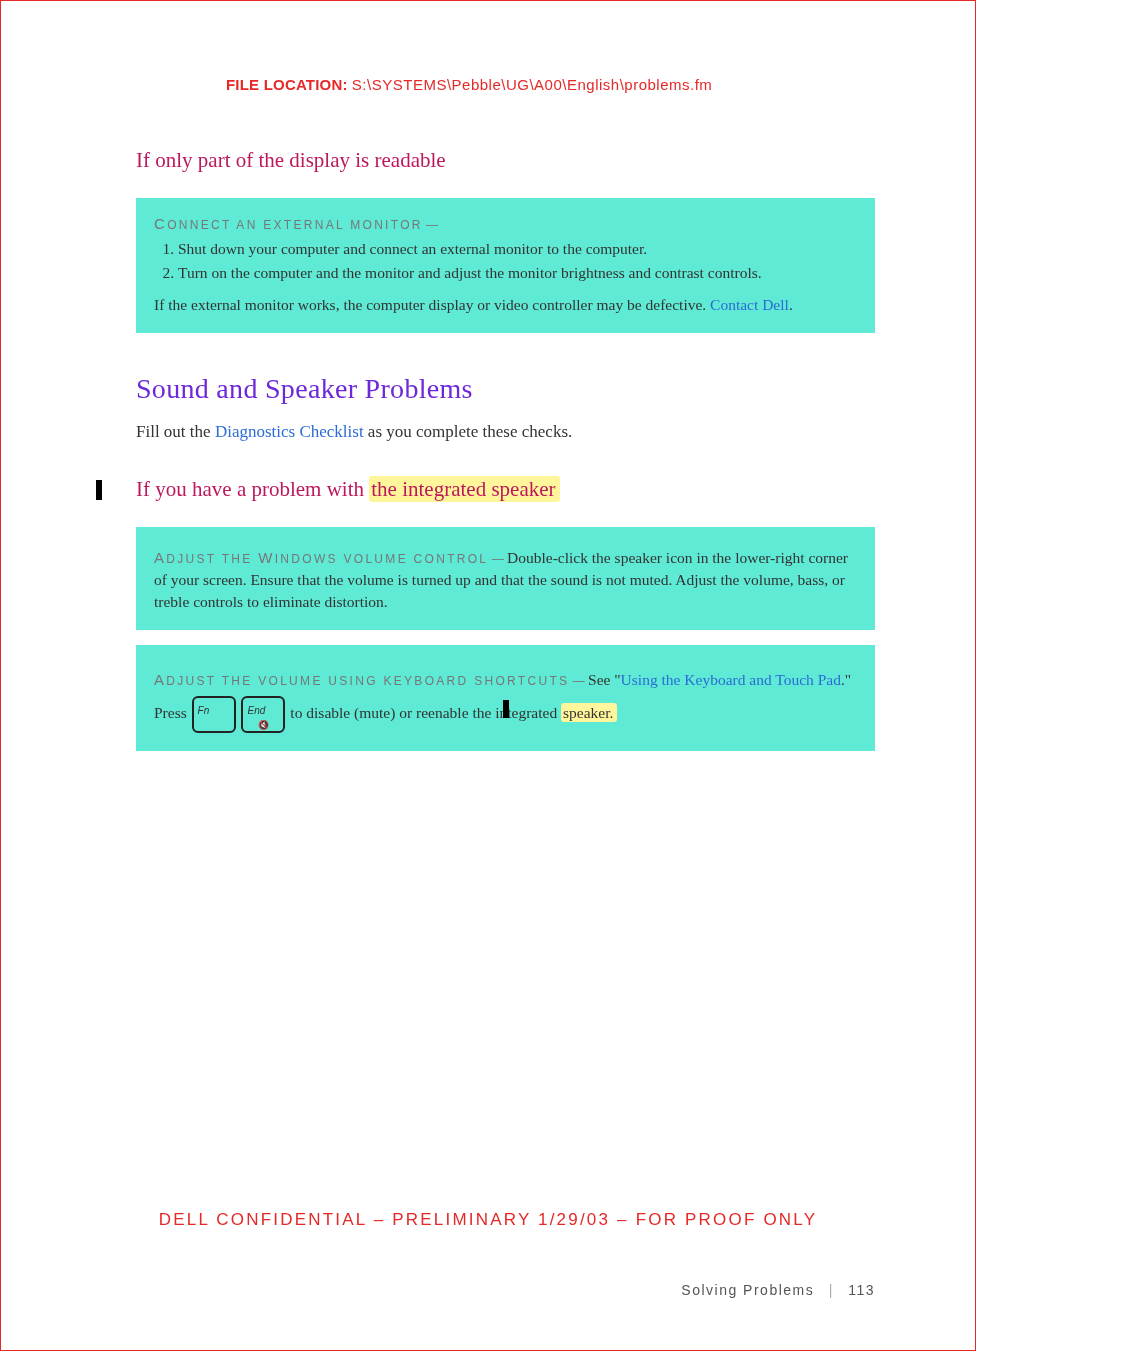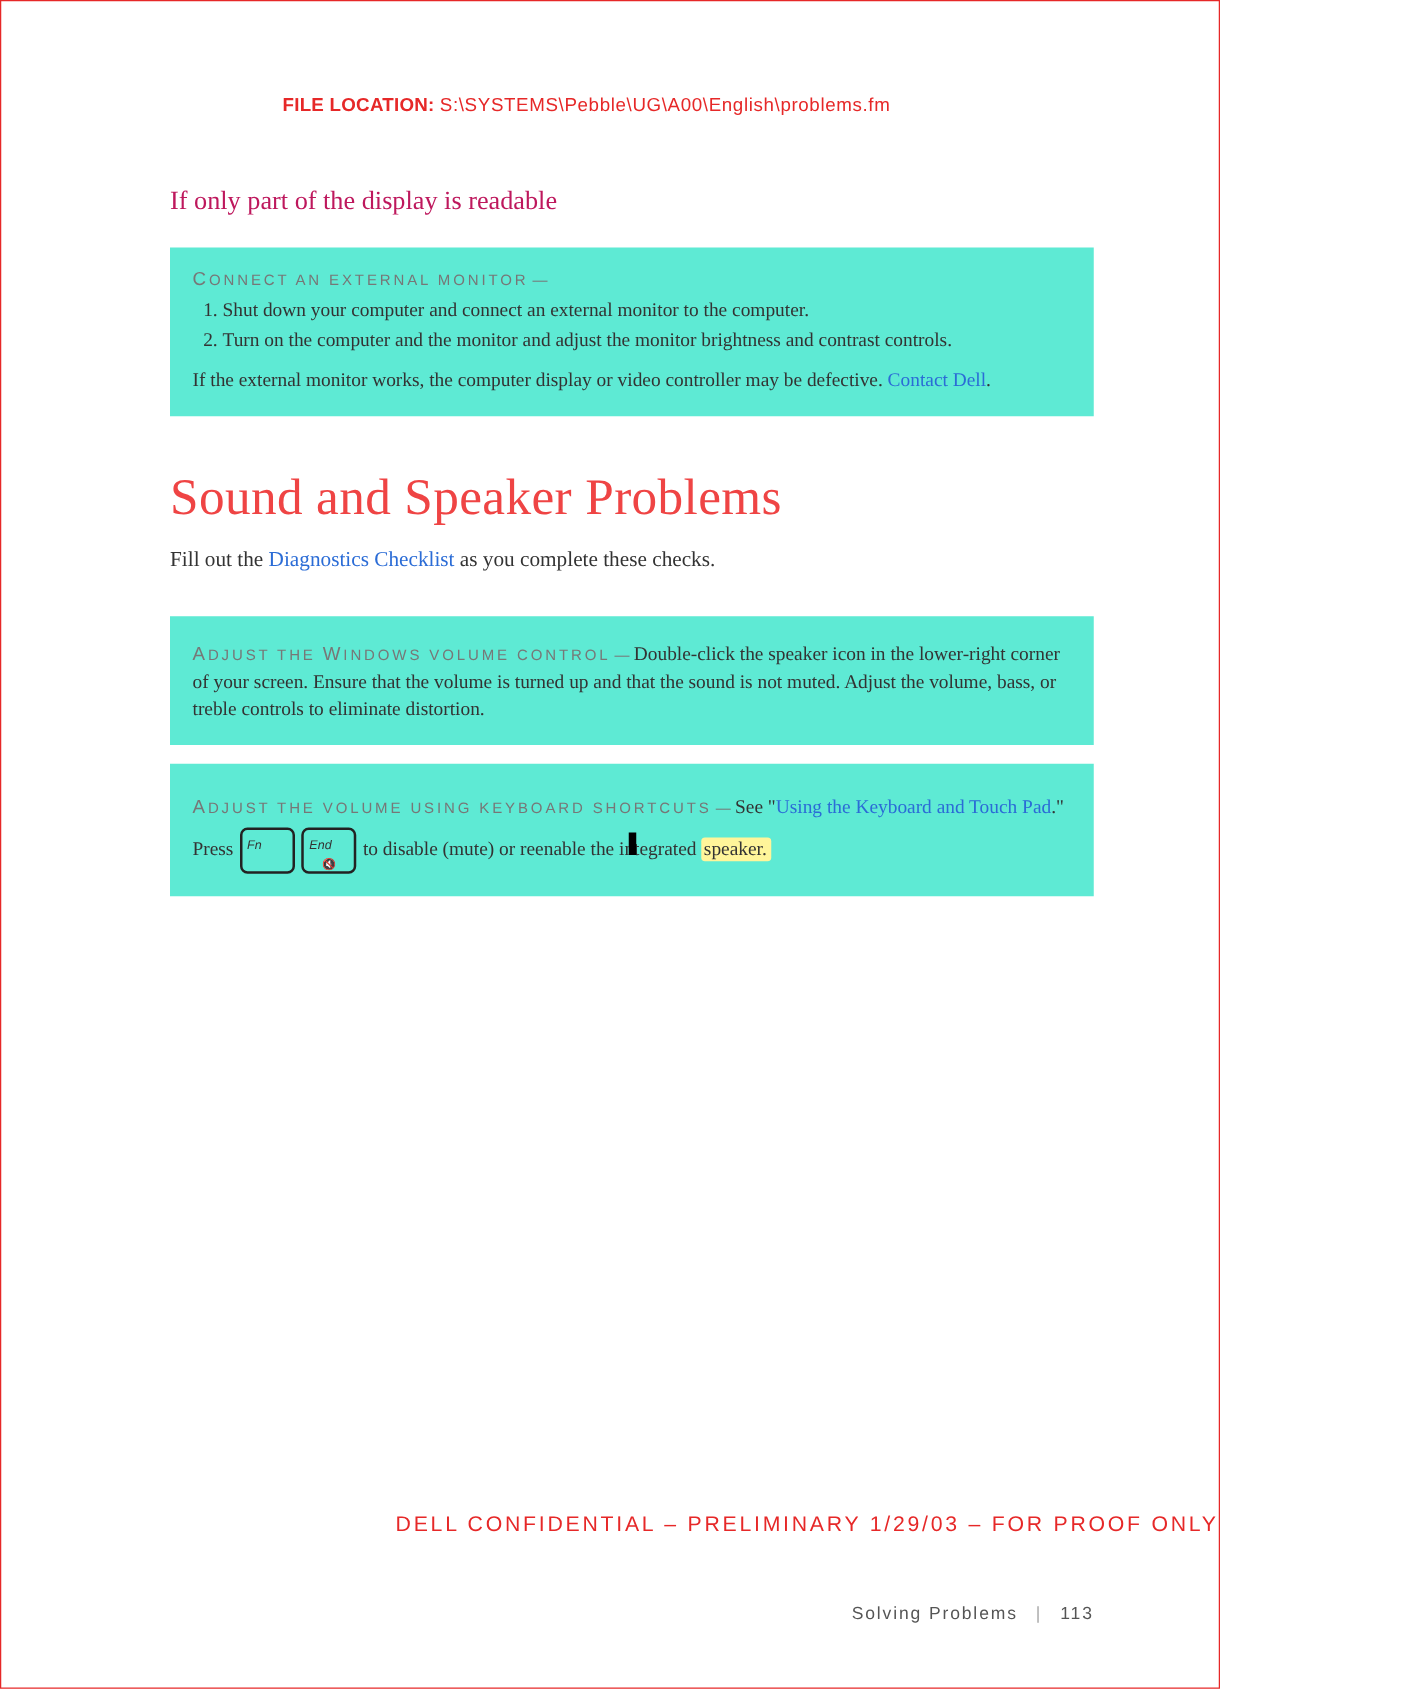--- a/index.html
+++ b/index.html
@@ -37,22 +37,22 @@
   h3.sub {
     font-family: Georgia, serif;
     font-weight: normal;
     font-size: 21px;
     color: #be185d;
     margin: 0 0 25px 0;
   }
   h2.section {
     font-family: Georgia, serif;
     font-weight: normal;
-    font-size: 41px;
-    color: #ef4444;
+    font-size: 28px;
+    color: #6d28d9;
     margin: 40px 0 10px 0;
     letter-spacing: 0.3px;
   }
   .intro {
     font-size: 17px;
     margin-bottom: 35px;
   }
   .link {
     color: #2b6cd6;
   }
@@ -136,21 +136,21 @@
     left: 50%;
     transform: translateX(-50%);
     font-size: 9px;
     font-style: normal;
   }
   .footer-conf {
     position: absolute;
     bottom: 120px;
     left: 0;
     right: 0;
-    text-align: right;
+    text-align: center;
     font-family: Arial, sans-serif;
     font-size: 17px;
     letter-spacing: 2.2px;
     color: #e62828;
   }
   .footer-pg {
     position: absolute;
     bottom: 52px;
     right: 100px;
     font-family: Arial, sans-serif;
@@ -190,20 +190,26 @@
         <span>If the external monitor works, the computer display or video controller may be defective. </span><span class="link">Contact Dell</span><span>.</span>
       </p>
     </div>
 
     <h2 class="section">Sound and Speaker Problems</h2>
 
     <p class="intro">
       <span>Fill out the </span><span class="link">Diagnostics Checklist</span><span> as you complete these checks.</span>
     </p>
 
+    <div class="revbar-row">
+      <div class="revbar"></div>
+      <h3 class="sub">
+        <span>If you have a problem with </span><span class="hl">the integrated speaker</span>
+      </h3>
+    </div>
 
     <div class="instruction-box">
       <p>
         <span class="lead"><span class="init">A</span><span>DJUST THE </span><span class="init">W</span><span>INDOWS VOLUME CONTROL</span><span class="dash"> — </span></span>
         <span>Double-click the speaker icon in the lower-right corner of your screen. Ensure that the volume is turned up and that the sound is not muted. Adjust the volume, bass, or treble controls to eliminate distortion.</span>
       </p>
     </div>
 
     <div class="instruction-box" style="position:relative;">
       <p style="line-height:1.95;">

